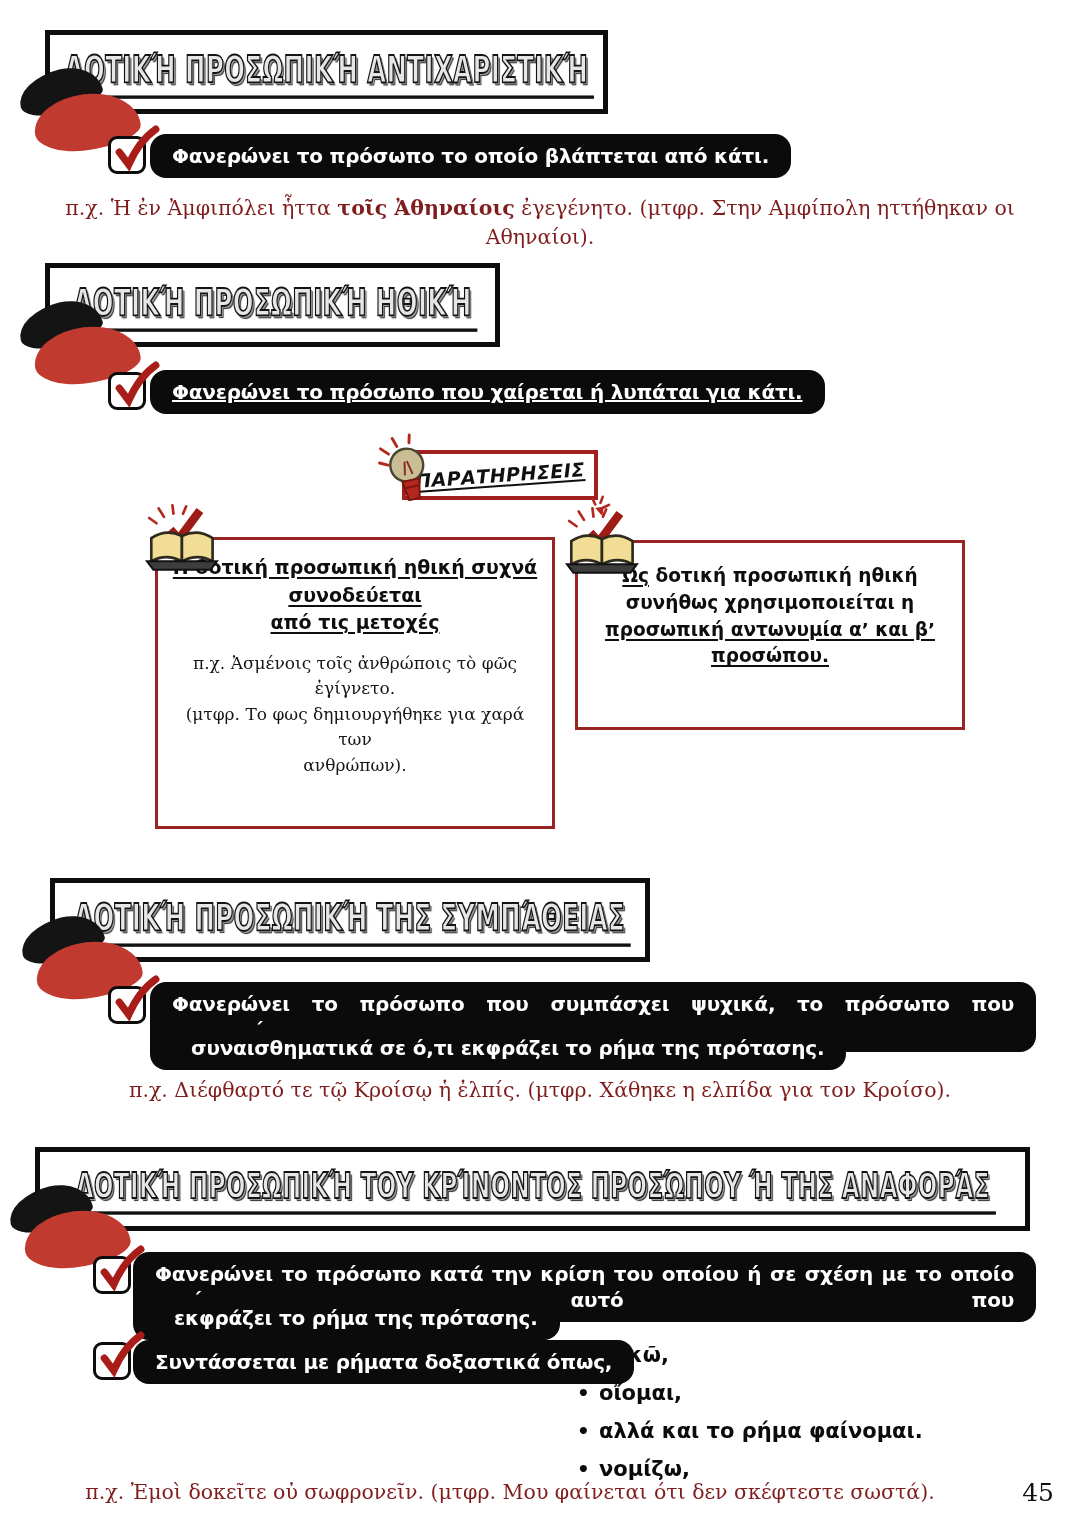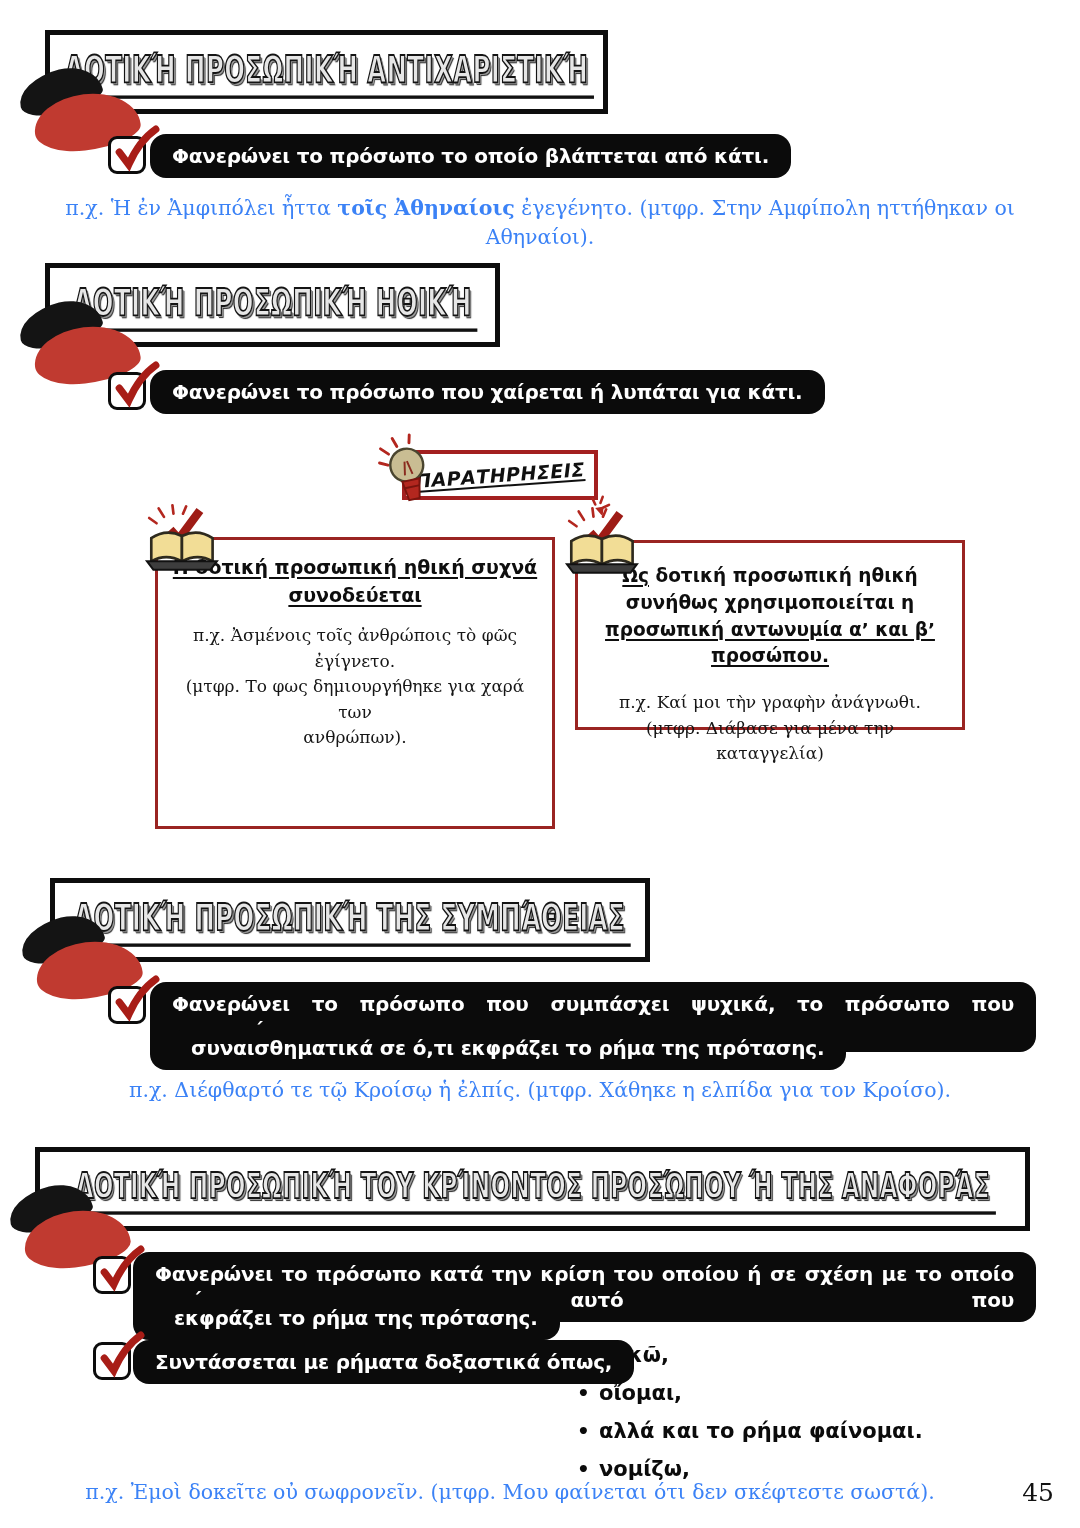--- a/index.html
+++ b/index.html
@@ -45,21 +45,21 @@
     font-weight:700; font-size:20px; line-height:1.3; letter-spacing:-.2px;
     padding:9px 22px; border-radius:16px; box-sizing:border-box; white-space:nowrap; z-index:2;
   }
   .pill.step-top    { border-radius:16px 16px 16px 0; }
   .pill.step-bottom { border-radius:0 0 16px 16px;padding-left:41px; }
   .pill.justified   { text-align:justify; text-align-last:justify; white-space:normal; }
 
   
   .example {
     position:absolute; font-family:"DejaVu Serif","Liberation Serif",serif;
-    font-size:20.5px; color:#3b82f6; text-align:center; line-height:1.4;
+    font-size:20.5px; color:#7f1d1d; text-align:center; line-height:1.4;
   }
   .example b { font-weight:700; }
 
   
   .obs-badge {
     position:absolute; left:402px; top:450px; width:196px; height:50px;
     border:4px solid #a32020; background:#fff; box-sizing:border-box;
     display:flex; align-items:center; justify-content:center; z-index:2;
   }
   .obs-text {
@@ -129,21 +129,21 @@
   </div>
   <div class="blob" style="left:10px; top:303px;">
     <span class="blob-black"></span>
     <span class="blob-red"></span>
   </div>
   <span class="checkbox" style="left:108px; top:372px;">
     <svg viewBox="0 0 48 48">
         <path d="M8 27 L17 39 Q27 16 43 5" stroke="#a81d17" stroke-width="7" fill="none" stroke-linecap="round"></path>
       </svg>
   </span>
-  <div class="pill" style="left:150px; top:370px;">Φανερώνει το πρόσωπο που χαίρεται ή λυπάται για κάτι.</div>
+  <div class="pill" style="left:150px; top:370px;text-decoration:underline;">Φανερώνει το πρόσωπο που χαίρεται ή λυπάται για κάτι.</div>
 
   <div class="obs-badge">
     <svg class="bulb-icon" viewBox="0 0 64 80">
       <g stroke="#b3271f" stroke-width="3" stroke-linecap="round">
         <line x1="6" y1="26" x2="14" y2="30"></line>
           <line x1="10" y1="12" x2="17" y2="19"></line>
         <line x1="24" y1="4" x2="27" y2="13"></line>
           <line x1="42" y1="4" x2="40" y2="12"></line>
       </g>
       <circle cx="33" cy="34" r="17" fill="#c9bd93" stroke="#4a452f" stroke-width="2.5"></circle>
@@ -170,20 +170,21 @@
         <line x1="40" y1="13" x2="43" y2="6"></line>
           <line x1="15" y1="22" x2="8" y2="17"></line>
       </g>
       <path d="M28 28 L36 37 L56 10" stroke="#9e1c16" stroke-width="8" fill="none"></path>
       <path d="M10 36 Q24 27 39 34 L39 58 Q24 50 10 58 Z" fill="#f2dd96" stroke="#2e2a1e" stroke-width="2.5"></path>
       <path d="M68 36 Q54 27 39 34 L39 58 Q54 50 68 58 Z" fill="#f2dd96" stroke="#2e2a1e" stroke-width="2.5"></path>
       <path d="M6 58 L72 58 L66 66 L12 66 Z" fill="#3d3d3d" stroke="#111" stroke-width="2"></path>
     </svg>
     <div class="note-heading">
       <span class="u" style="display:block;">Η δοτική προσωπική ηθική συχνά συνοδεύεται</span>
+      <span class="u" style="display:block;">από τις μετοχές</span>
     </div>
     <div class="note-example" style="margin-top:14px;">
       <div>π.χ. Ἀσμένοις τοῖς ἀνθρώποις τὸ φῶς ἐγίγνετο.</div>
       <div>(μτφρ. Το φως δημιουργήθηκε για χαρά των</div>
       <div>ανθρώπων).</div>
     </div>
   </div>
 
   <div class="note-box" style="left:575px; top:540px; width:390px; height:190px; padding:20px 14px;">
     <svg class="book-icon" viewBox="0 0 80 70">
@@ -194,24 +195,20 @@
           <line x1="15" y1="22" x2="8" y2="17"></line>
       </g>
       <path d="M28 28 L36 37 L56 10" stroke="#9e1c16" stroke-width="8" fill="none"></path>
       <path d="M10 36 Q24 27 39 34 L39 58 Q24 50 10 58 Z" fill="#f2dd96" stroke="#2e2a1e" stroke-width="2.5"></path>
       <path d="M68 36 Q54 27 39 34 L39 58 Q54 50 68 58 Z" fill="#f2dd96" stroke="#2e2a1e" stroke-width="2.5"></path>
       <path d="M6 58 L72 58 L66 66 L12 66 Z" fill="#3d3d3d" stroke="#111" stroke-width="2"></path>
     </svg>
     <div class="note-heading" style="font-size:18.5px;">
       <span class="u">Ως</span><span> δοτική προσωπική ηθική συνήθως χρησιμοποιείται η </span><span class="u">προσωπική αντωνυμία α’ και β’ προσώπου.</span>
     </div>
-    <div class="note-example" style="margin-top:20px;">
-      <div>π.χ. Καί μοι τὴν γραφὴν ἀνάγνωθι.</div>
-      <div>(μτφρ. Διάβασε για μένα την καταγγελία)</div>
-    </div>
   </div>
 
   <div class="title-box" style="left:50px; top:878px; width:600px;">
     <span class="title-text">ΔΟΤΙΚΉ ΠΡΟΣΩΠΙΚΉ ΤΗΣ ΣΥΜΠΆΘΕΙΑΣ</span>
   </div>
   <div class="blob" style="left:12px; top:918px;">
     <span class="blob-black"></span>
     <span class="blob-red"></span>
   </div>
   <span class="checkbox" style="left:108px; top:986px;">

